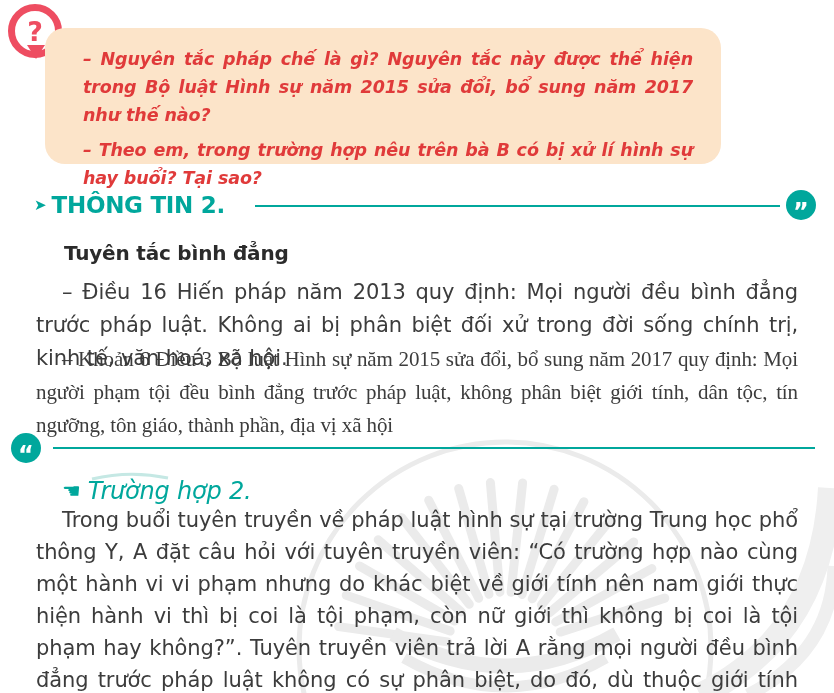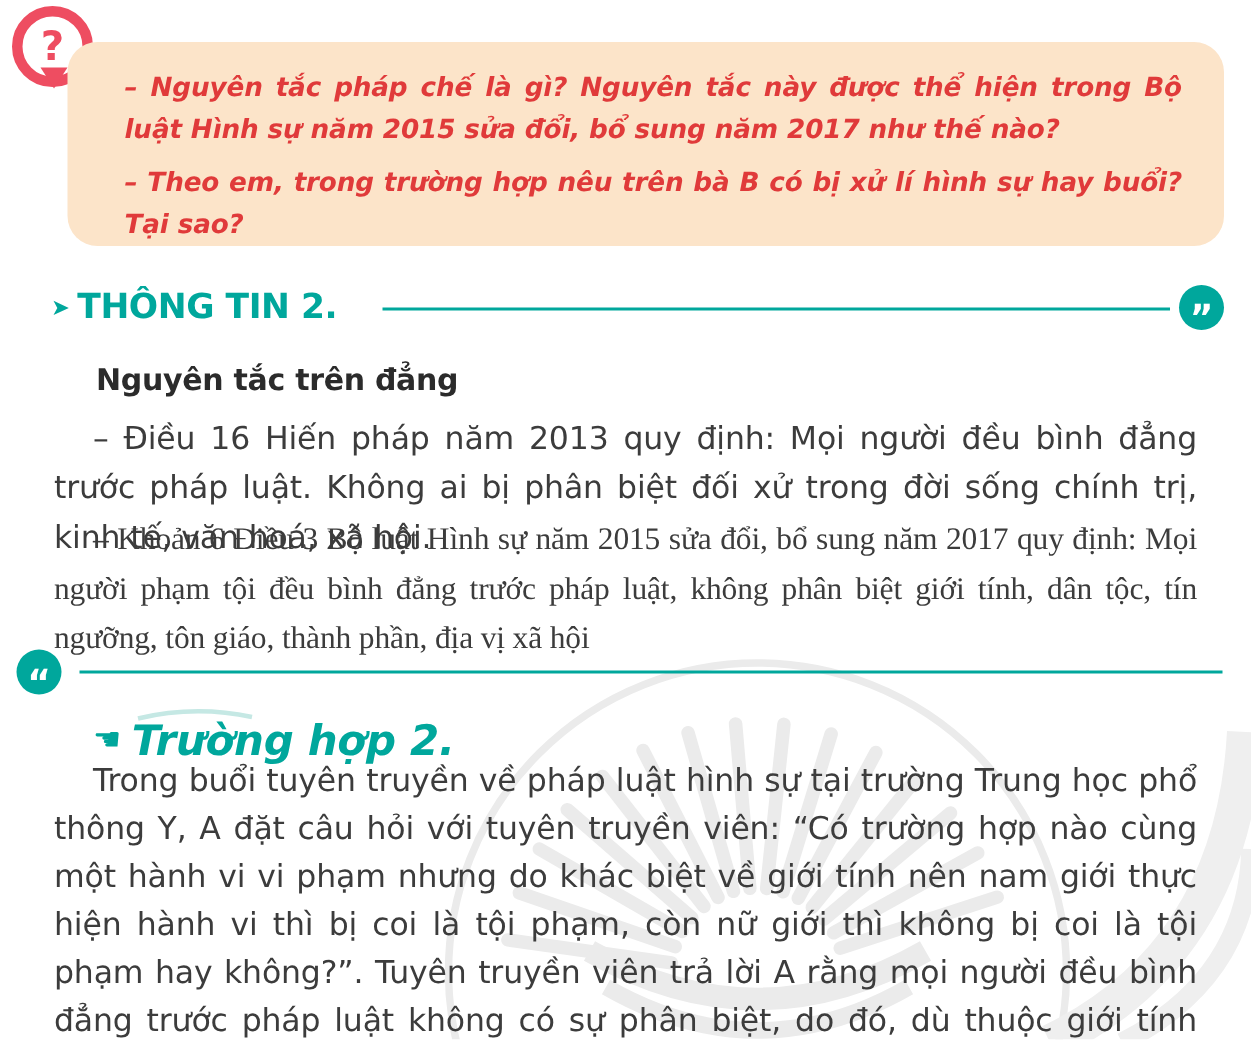--- a/index.html
+++ b/index.html
@@ -23,21 +23,21 @@
     border:7px solid var(--pink-red); border-radius:50%; background:#fff;
     display:flex; align-items:center; justify-content:center;
     color:var(--pink-red); font-weight:bold; font-size:27px;
   }
   .q-icon::after{
     content:""; position:absolute; left:12px; bottom:-17px;
     border:9px solid transparent; border-top:14px solid var(--pink-red);
   }
   
   .q-box{
-    position:absolute; top:28px; left:45px; width:771px; height:136px;
+    position:absolute; top:28px; left:45px; width:676px; height:136px;
     background:var(--peach-bg); border-radius:20px;
     padding:17px 28px 0 38px;
   }
   .q-box p{
     font-style:italic; font-weight:600; color:var(--red-text);
     font-size:17.5px; line-height:28px; text-align:justify;
     letter-spacing:-0.1px; margin-bottom:7px;
   }
   
   .info-header{
@@ -75,21 +75,21 @@
     display:flex; align-items:center;
   }
   .quote-row .h-line2{flex:1; height:2px; background:var(--teal); margin-left:12px;}
   
   .case-header{
     position:absolute; top:477px; left:62px;
     display:flex; align-items:center;
   }
   .hand-glyph{color:var(--teal); font-size:21px; margin-right:7px; line-height:1;}
   .case-title{
-    color:var(--teal); font-weight:bold; font-style:italic; font-size:28px;
+    color:var(--teal); font-weight:normal; font-style:italic; font-size:24px;
     letter-spacing:-0.2px;
   }
   .case-para{top:504px; line-height:32px;}
 </style>
 </head>
 <body>
 
 <div class="page">
 
   <svg class="watermark" width="834" height="693" viewBox="0 0 834 693" aria-hidden="true">
@@ -133,21 +133,21 @@
 
     <div class="info-header">
       <span class="arrow-glyph">➤</span>
       <span class="info-title">THÔNG TIN 2.</span>
       <span class="h-line"></span>
       <span class="quote-circle">
         <span>”</span>
       </span>
     </div>
 
-    <div class="sub-heading">Nguyên tắc trên đẳng</div>
+    <div class="sub-heading">Tuyên tắc bình đẳng</div>
 
     <p class="body-para para-1">– Điều 16 Hiến pháp năm 2013 quy định: Mọi người đều bình đẳng trước pháp luật. Không ai bị phân biệt đối xử trong đời sống chính trị, kinh tế, văn hoá, xã hội.</p>
     <p class="body-para para-2">– Khoản 6 Điều 3 Bộ luật Hình sự năm 2015 sửa đổi, bổ sung năm 2017 quy định: Mọi người phạm tội đều bình đẳng trước pháp luật, không phân biệt giới tính, dân tộc, tín ngưỡng, tôn giáo, thành phần, địa vị xã hội</p>
 
     <div class="quote-row">
       <span class="quote-circle">
         <span>“</span>
       </span>
       <span class="h-line2"></span>
     </div>

